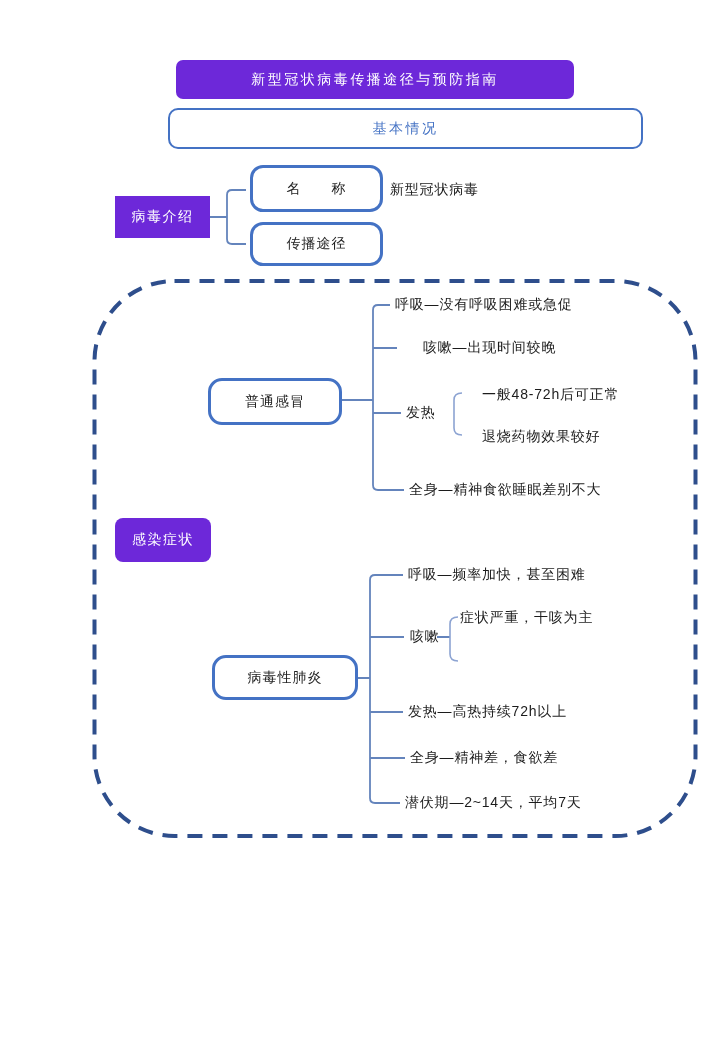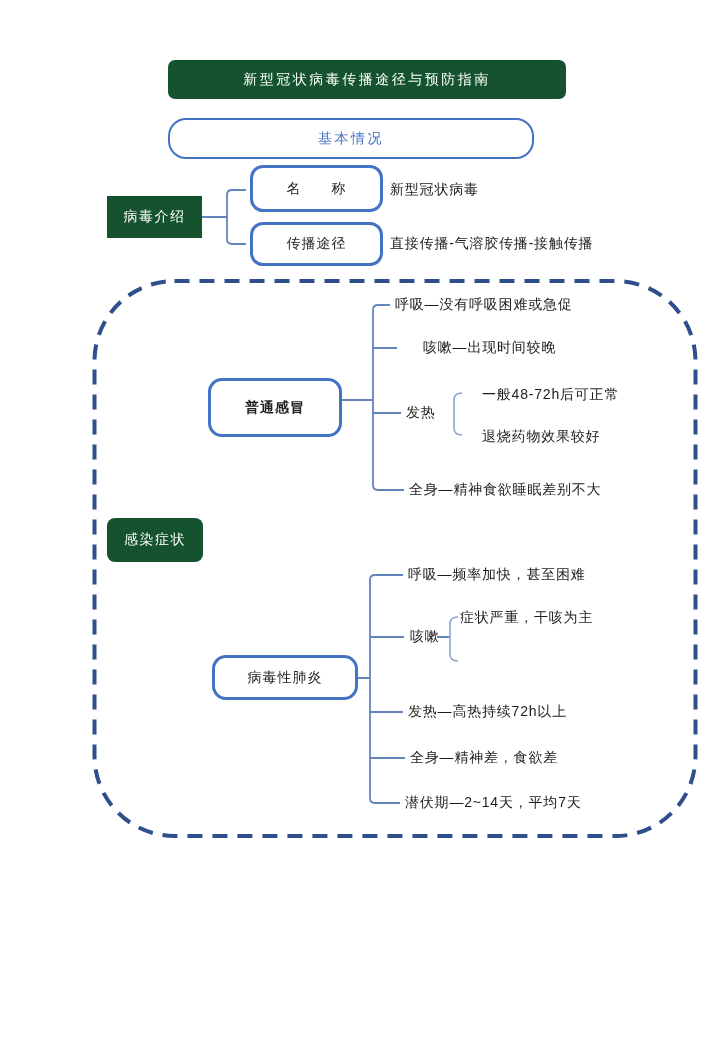--- a/index.html
+++ b/index.html
@@ -15,49 +15,50 @@
   .lines { position: absolute; left: 0; top: 0; width: 720px; height: 1040px; }
   .box {
     position: absolute;
     display: flex;
     align-items: center;
     justify-content: center;
     box-sizing: border-box;
     white-space: nowrap;
   }
   .filled {
-    background: #14532d;
+    background: #6d28d9;
     color: #ffffff;
     font-size: 14px;
     letter-spacing: 1.5px;
+    margin-left: 8px;
   }
   .outlined {
     background: #ffffff;
     border: 3px solid #4472C4;
     color: #1f1f1f;
     font-size: 14px;
     letter-spacing: 1px;
   }
   .title-bar {
     left: 168px; top: 60px; width: 398px; height: 39px;
     border-radius: 7px;
     letter-spacing: 2.5px;
   }
   .basic-box {
-    left: 168px; top: 118px; width: 366px; height: 41px;
+    left: 168px; top: 108px; width: 475px; height: 41px;
     border-width: 2.5px;
-    border-radius: 18px;
+    border-radius: 10px;
     color: #4472C4;
     letter-spacing: 2.5px;
   }
   .virus-label { left: 107px; top: 196px; width: 95px;  height: 42px; border-radius: 0; }
   .symptom-label { left: 107px; top: 518px; width: 96px; height: 44px; border-radius: 8px; justify-content: center; }
   .name-box  { left: 250px; top: 165px; width: 133px; height: 47px; border-radius: 13px; }
   .route-box { left: 250px; top: 222px; width: 133px; height: 44px; border-radius: 13px; }
-  .cold-box  { left: 208px; top: 378px; width: 134px; height: 59px; border-radius: 14px; font-weight: bold; }
+  .cold-box  { left: 208px; top: 378px; width: 134px; height: 47px; border-radius: 14px; }
   .pneu-box  { left: 212px; top: 655px; width: 146px; height: 45px; border-radius: 14px; }
   .t {
     position: absolute;
     transform: translateY(-50%);
     white-space: nowrap;
     font-size: 14px;
     letter-spacing: 0.8px;
     color: #1c1c1c;
   }
 </style>
@@ -89,21 +90,20 @@
   <div class="box filled virus-label">
     <span>病毒介绍</span>
   </div>
   <div class="box outlined route-box">
     <span>传播途径</span>
   </div>
   <div class="box outlined name-box">
     <span>名　　称</span>
   </div>
   <div class="t" style="left:390px; top:190px;">新型冠状病毒</div>
-  <div class="t" style="left:390px; top:244px;">直接传播-气溶胶传播-接触传播</div>
 
   <div class="box filled symptom-label">
     <span>感染症状</span>
   </div>
 
   <div class="box outlined cold-box">
     <span>普通感冒</span>
   </div>
   <div class="t" style="left:395px; top:305px;">呼吸—没有呼吸困难或急促</div>
   <div class="t" style="left:401px; top:348px;margin-left:22px;">咳嗽—出现时间较晚</div>

